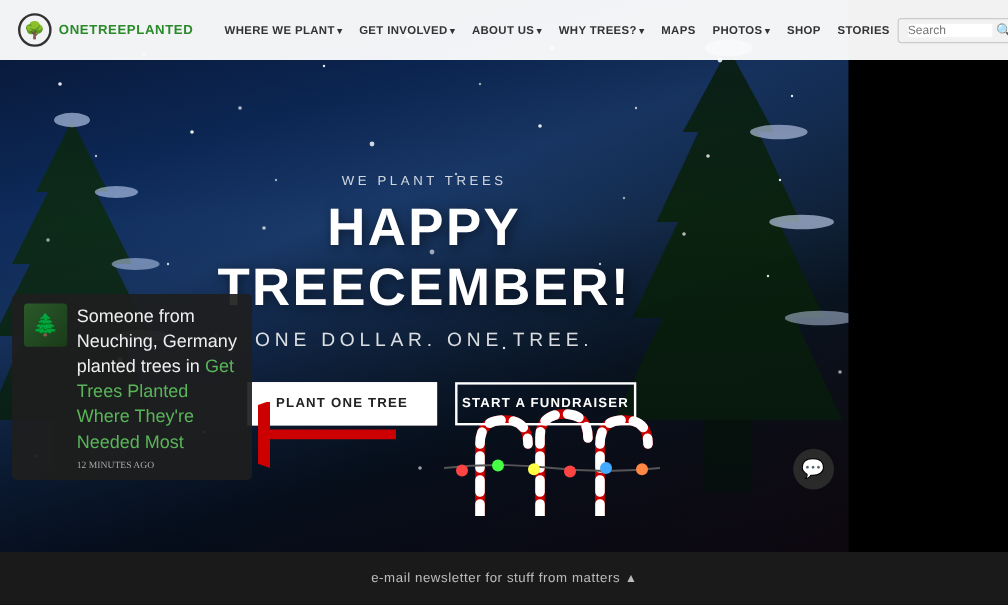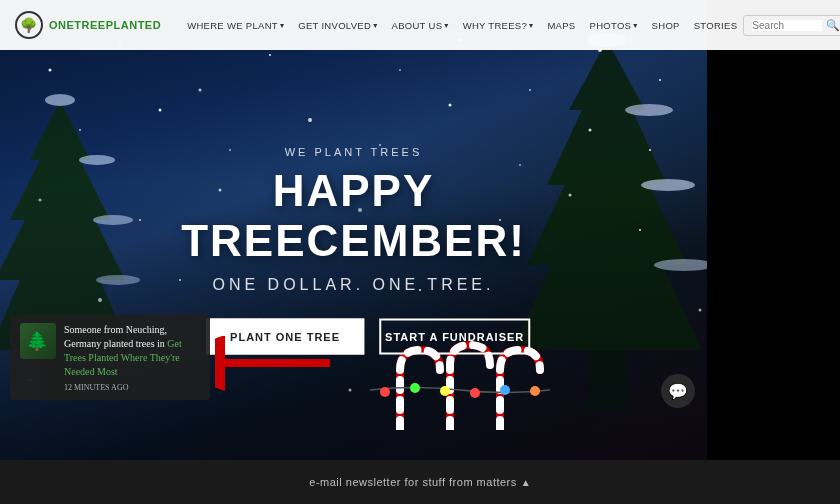--- a/index.html
+++ b/index.html
@@ -69,21 +69,21 @@
     }
 
     .nav-links {
       display: flex;
       align-items: center;
       gap: 2px;
       flex: 1;
     }
     .nav-item {
       font-size: 9.5px;
-      font-weight: 400;
+      font-weight: 700;
       color: #333;
       text-transform: uppercase;
       letter-spacing: 0.3px;
       padding: 4px 6px;
       cursor: pointer;
       white-space: nowrap;
       display: flex;
       align-items: center;
       gap: 2px;
     }
@@ -187,24 +187,23 @@
       height: 36px;
       background: linear-gradient(135deg, #2a5a2a, #1a3a1a);
       border-radius: 3px;
       flex-shrink: 0;
       display: flex;
       align-items: center;
       justify-content: center;
       font-size: 18px;
     }
     .notif-text {
-      font-size: 10px;
+      font-size: 15px;
       line-height: 1.4;
       color: #eee;
-      font-family: Liberation Serif, serif;
     }
     .notif-text .link {
       color: #5ab55a;
       cursor: pointer;
     }
     .notif-time {
       font-size: 8px;
       color: #aaa;
       margin-top: 4px;
       font-family: Liberation Serif, serif;

